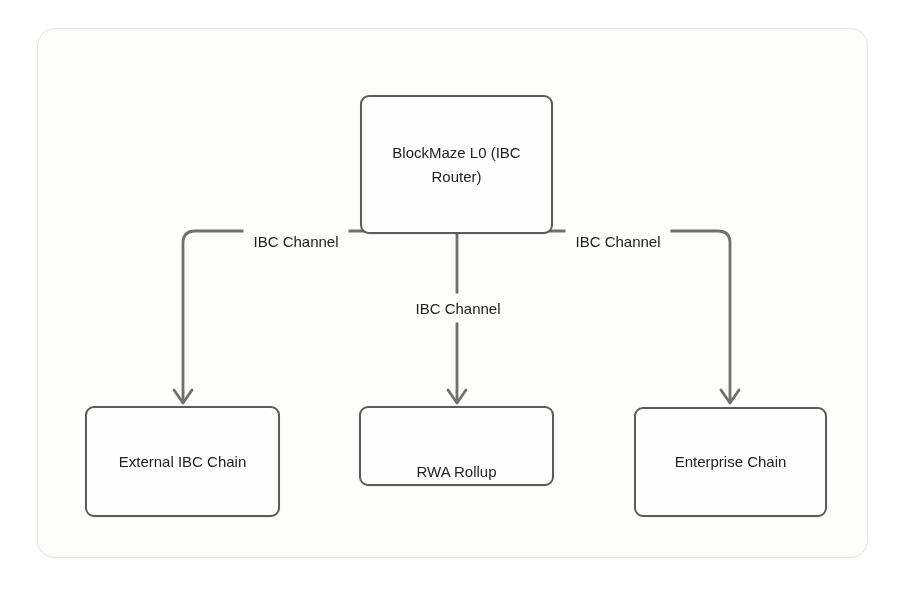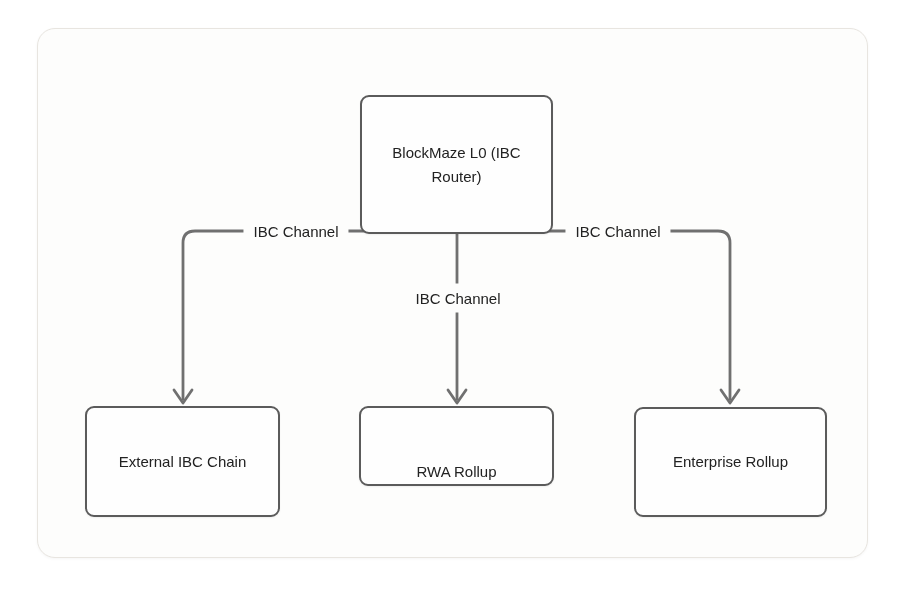--- a/index.html
+++ b/index.html
@@ -66,20 +66,21 @@
   .node-enterprise { left: 634px; top: 407px; width: 193px; height: 110px; }
   .edge-label {
     position: absolute;
     transform: translate(-50%, -50%);
     background: var(--canvas-fill);
     padding: 6px 10px;
     font-size: 15px;
     line-height: 17px;
     color: var(--text);
     white-space: nowrap;
+    margin-top: 10px;
   }
   .edge-label-left   { left: 296px; top: 231px; }
   .edge-label-middle { left: 458px; top: 298px; }
   .edge-label-right  { left: 618px; top: 231px; }
 </style>
 </head>
 <body>
 
 <div class="stage">
   <div class="canvas"></div>
@@ -111,19 +112,19 @@
 
   <div class="node node-external">
     <span class="node-label">External IBC Chain</span>
   </div>
 
   <div class="node node-rwa">
     <span class="node-label">RWA Rollup</span>
   </div>
 
   <div class="node node-enterprise">
-    <span class="node-label">Enterprise Rollup</span>
+    <span class="node-label">Enterprise Chain</span>
   </div>
 
   <div class="edge-label edge-label-left">IBC Channel</div>
   <div class="edge-label edge-label-middle">IBC Channel</div>
   <div class="edge-label edge-label-right">IBC Channel</div>
 </div>
 
 </body></html>

